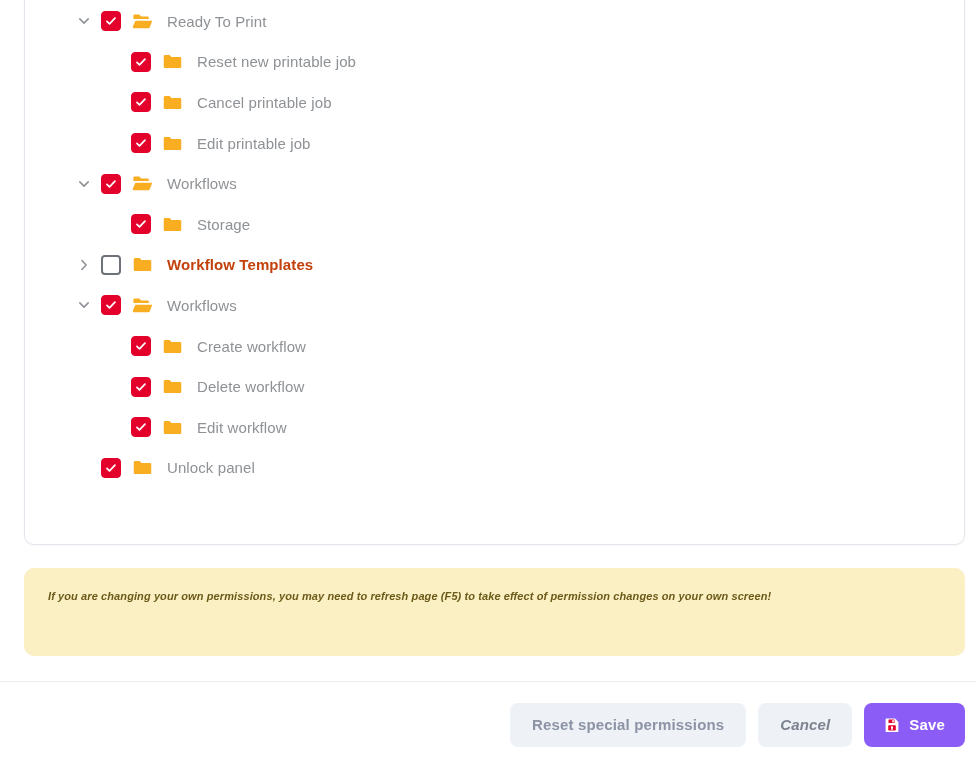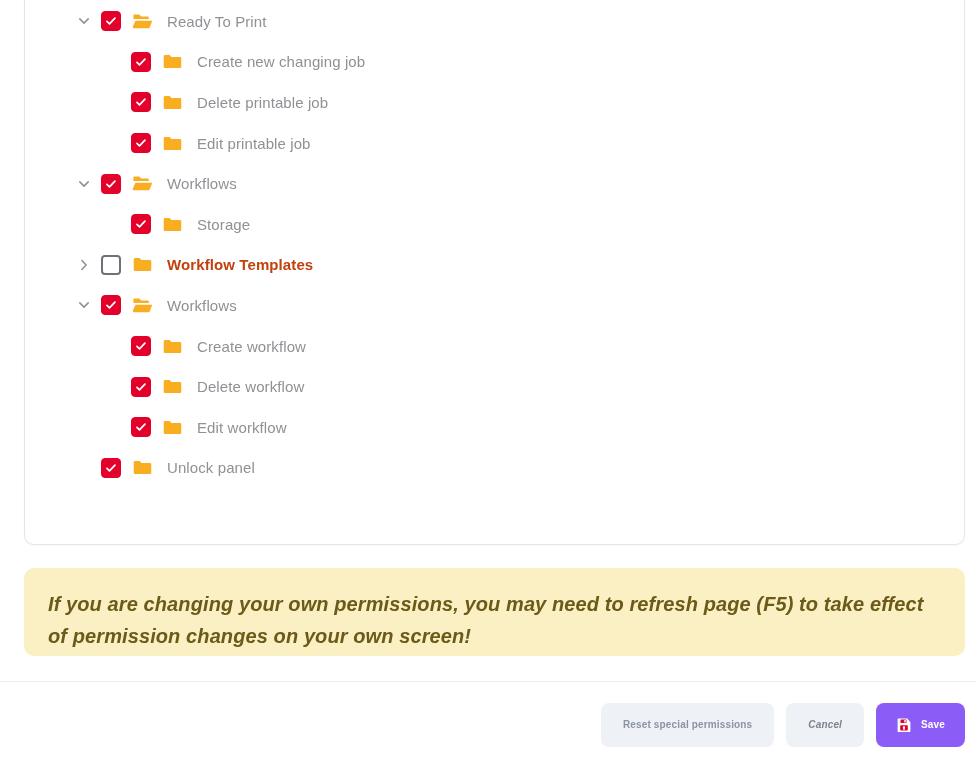--- a/index.html
+++ b/index.html
@@ -119,21 +119,21 @@
     position: absolute;
     left: 24px;
     top: 568px;
     width: 941px;
     height: 88px;
     background: #fbf0c4;
     border-radius: 10px;
     padding: 20px 24px;
   }
   .note p {
-    font-size: 20px;
+    font-size: 11px;
     font-style: italic;
     font-weight: 600;
     color: #6b5a18;
     line-height: 1.62;
     letter-spacing: .1px;
   }
 
   
   .divider {
     position: absolute;
@@ -154,21 +154,21 @@
     align-items: center;
     justify-content: flex-end;
     padding-right: 11px;
     gap: 12px;
   }
 
   .btn {
     border: none;
     border-radius: 8px;
     font-family: "Liberation Sans", sans-serif;
-    font-size: 10px;
+    font-size: 15px;
     font-weight: 600;
     letter-spacing: .15px;
     cursor: pointer;
     display: flex;
     align-items: center;
     justify-content: center;
     white-space: nowrap;
   }
 
   .btn-reset {
@@ -226,35 +226,35 @@
           <span class="cbox on">
             <svg class="tick" viewBox="0 0 16 16">
               <path d="M2.6 8.4l3.4 3.4 7.3-7.6" fill="none" stroke="#ffffff" stroke-width="2.3" stroke-linecap="round" stroke-linejoin="round"></path>
             </svg>
           </span>
           <span class="folder">
             <svg width="21" height="21" viewBox="0 0 24 24">
               <path fill="#f9ad20" d="M2 6.1c0-.9.73-1.6 1.6-1.6h5.1l2.1 2.3h9.6c.9 0 1.6.72 1.6 1.6v9.5c0 .9-.72 1.6-1.6 1.6H3.6c-.88 0-1.6-.72-1.6-1.6z"></path>
             </svg>
           </span>
-          <span class="tree-label">Create new changing job</span>
-        </div>
-        <div class="tree-row lvl-2">
-          <span class="chevron spacer"></span>
-          <span class="cbox on">
-            <svg class="tick" viewBox="0 0 16 16">
-              <path d="M2.6 8.4l3.4 3.4 7.3-7.6" fill="none" stroke="#ffffff" stroke-width="2.3" stroke-linecap="round" stroke-linejoin="round"></path>
-            </svg>
-          </span>
-          <span class="folder">
-            <svg width="21" height="21" viewBox="0 0 24 24">
-              <path fill="#f9ad20" d="M2 6.1c0-.9.73-1.6 1.6-1.6h5.1l2.1 2.3h9.6c.9 0 1.6.72 1.6 1.6v9.5c0 .9-.72 1.6-1.6 1.6H3.6c-.88 0-1.6-.72-1.6-1.6z"></path>
-            </svg>
-          </span>
-          <span class="tree-label">Delete printable job</span>
+          <span class="tree-label">Reset new printable job</span>
+        </div>
+        <div class="tree-row lvl-2">
+          <span class="chevron spacer"></span>
+          <span class="cbox on">
+            <svg class="tick" viewBox="0 0 16 16">
+              <path d="M2.6 8.4l3.4 3.4 7.3-7.6" fill="none" stroke="#ffffff" stroke-width="2.3" stroke-linecap="round" stroke-linejoin="round"></path>
+            </svg>
+          </span>
+          <span class="folder">
+            <svg width="21" height="21" viewBox="0 0 24 24">
+              <path fill="#f9ad20" d="M2 6.1c0-.9.73-1.6 1.6-1.6h5.1l2.1 2.3h9.6c.9 0 1.6.72 1.6 1.6v9.5c0 .9-.72 1.6-1.6 1.6H3.6c-.88 0-1.6-.72-1.6-1.6z"></path>
+            </svg>
+          </span>
+          <span class="tree-label">Cancel printable job</span>
         </div>
         <div class="tree-row lvl-2">
           <span class="chevron spacer"></span>
           <span class="cbox on">
             <svg class="tick" viewBox="0 0 16 16">
               <path d="M2.6 8.4l3.4 3.4 7.3-7.6" fill="none" stroke="#ffffff" stroke-width="2.3" stroke-linecap="round" stroke-linejoin="round"></path>
             </svg>
           </span>
           <span class="folder">
             <svg width="21" height="21" viewBox="0 0 24 24">

